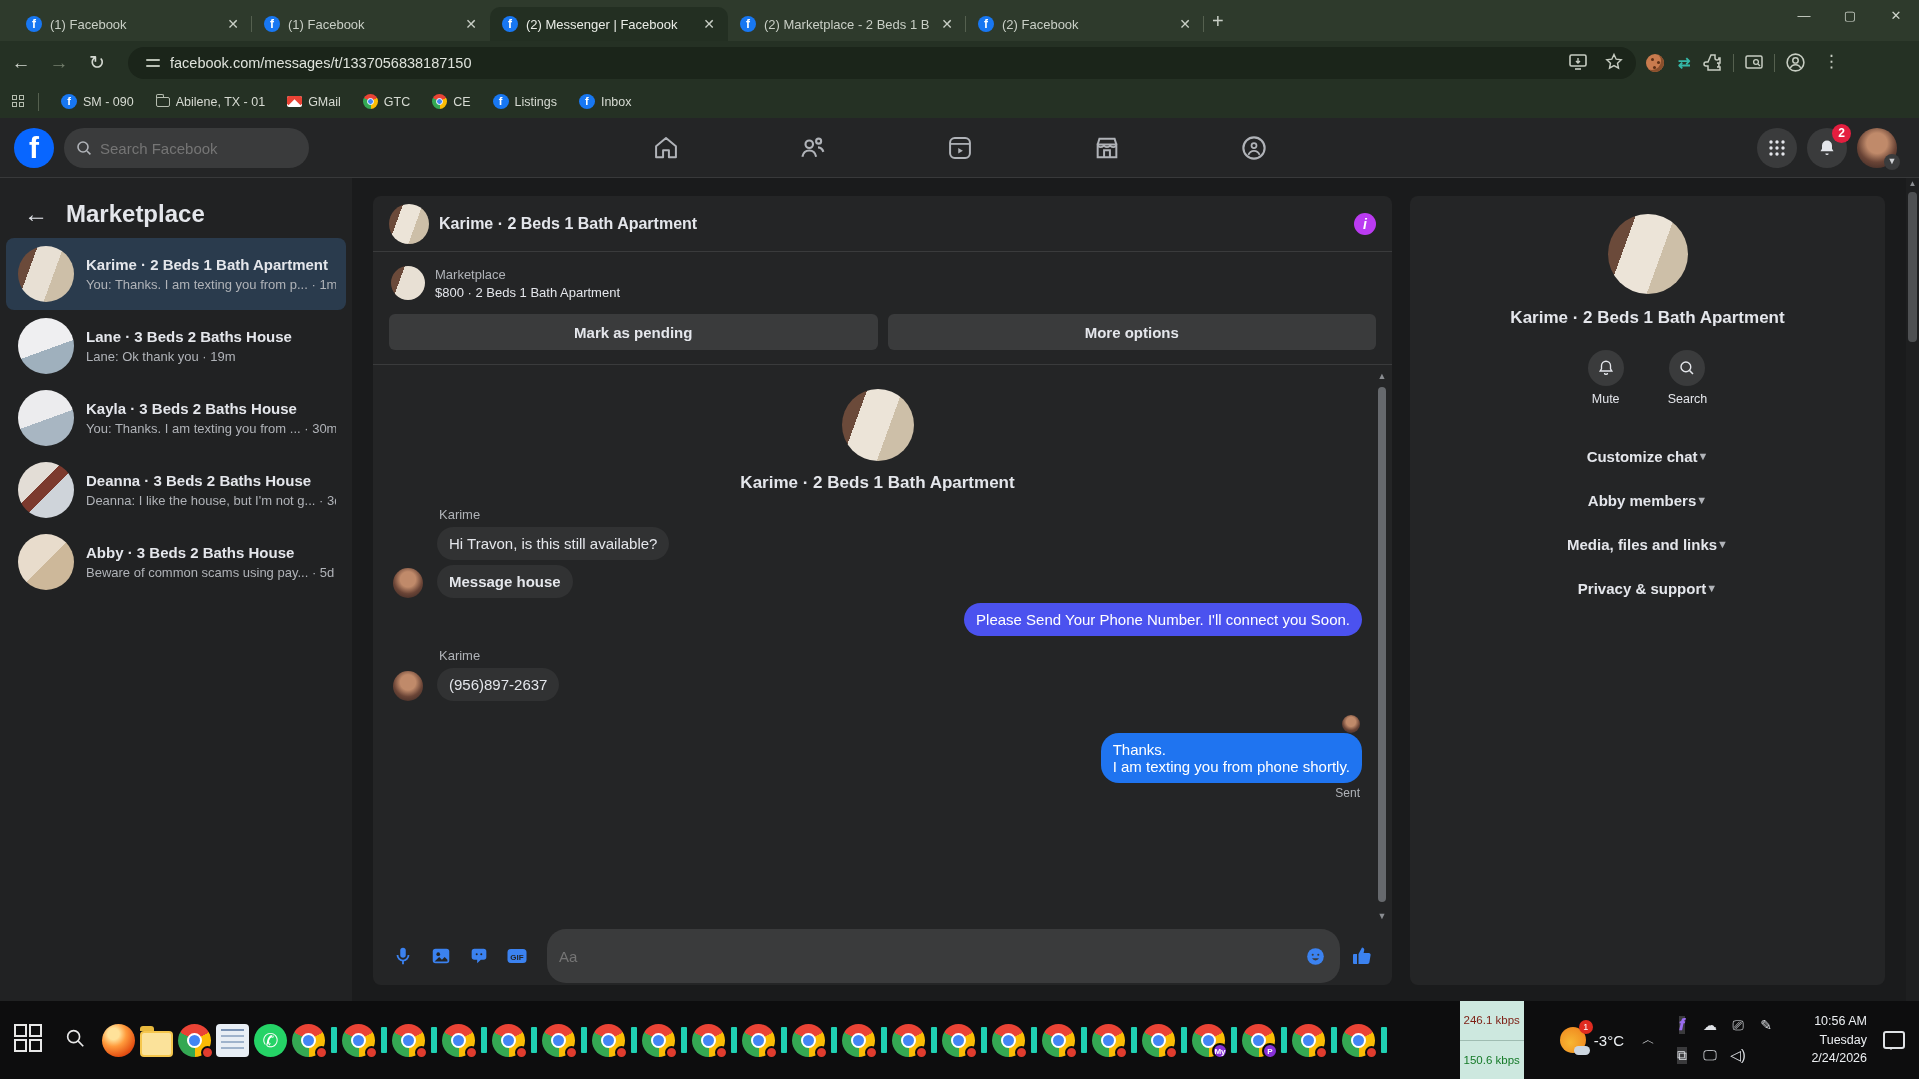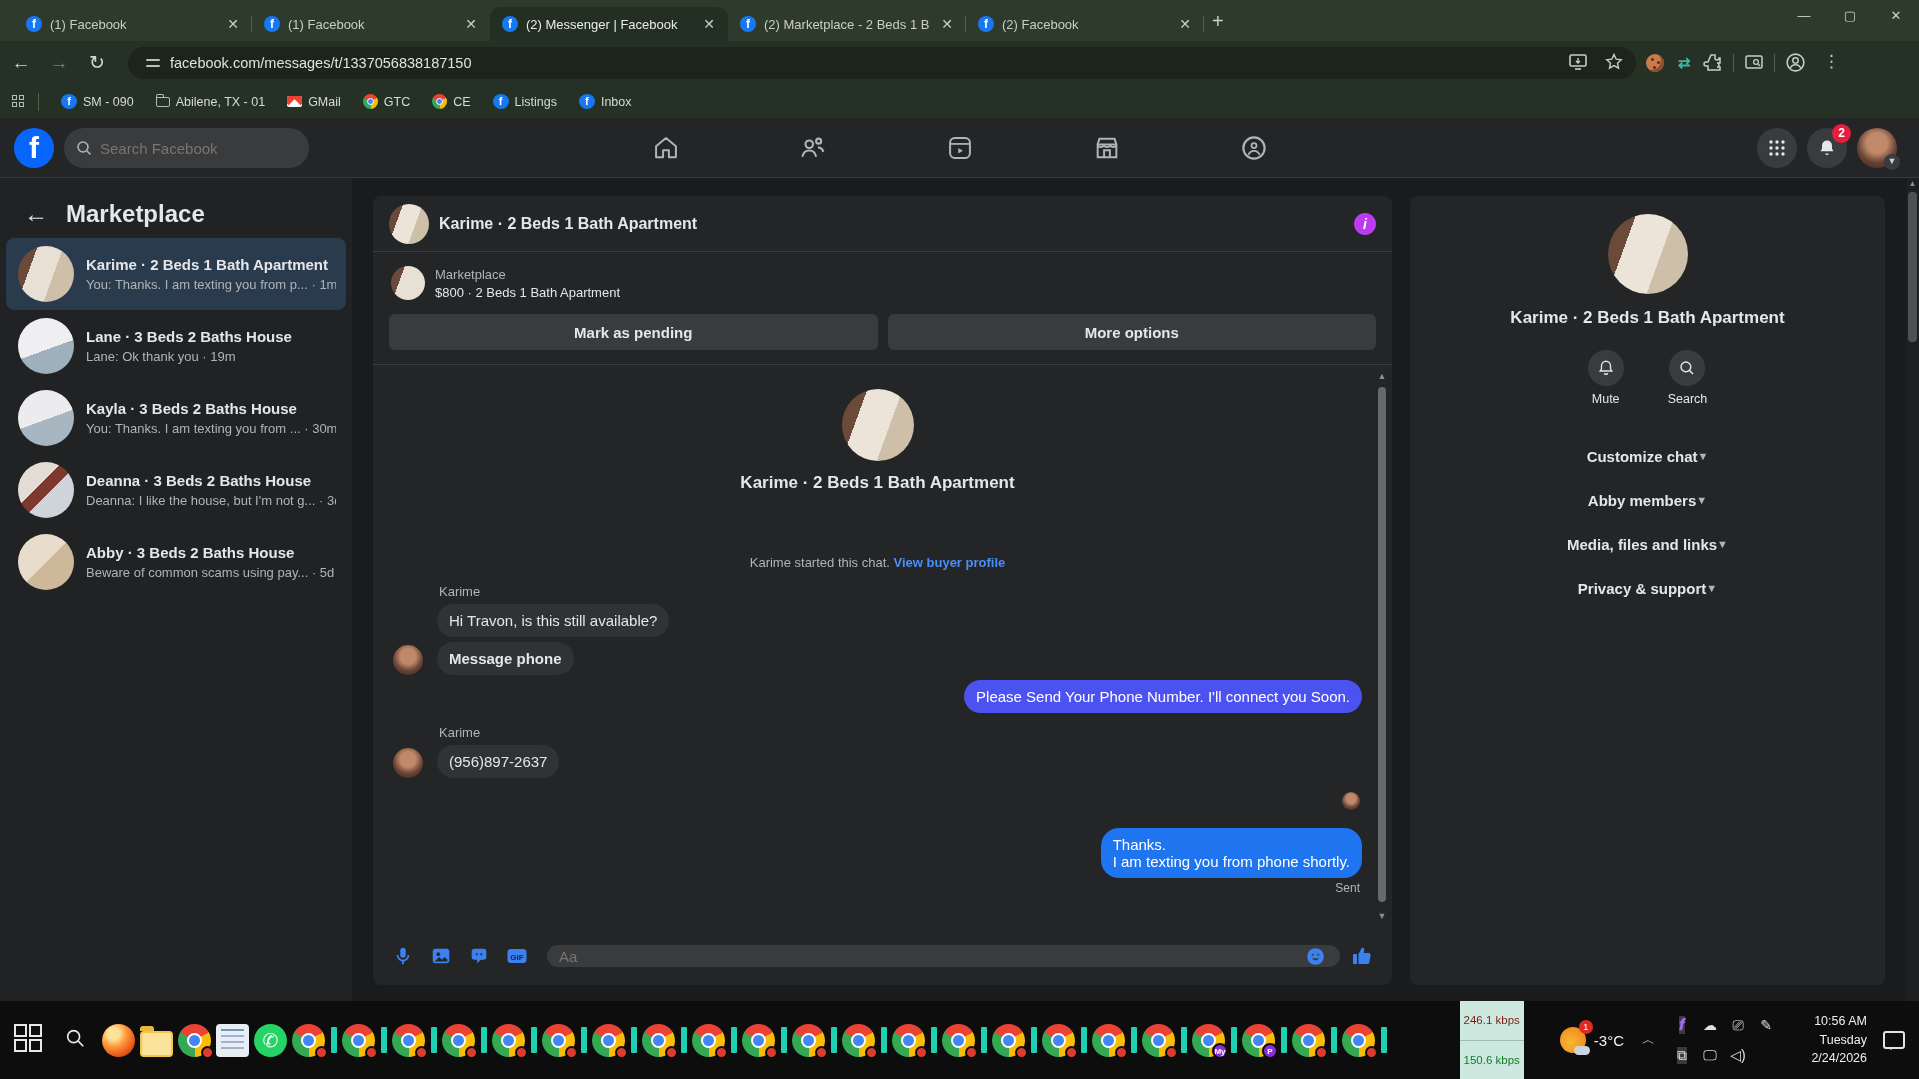--- a/index.html
+++ b/index.html
@@ -132,21 +132,21 @@
   .bubble.in.bold { font-weight:bold; }
   .bubble.out { color:#fff; }
   .bubble.indigo { background:#4b52ef; }
   .bubble.blue { background:#1f74f0; }
   .seen-row { display:flex; justify-content:flex-end; margin-top:14px; padding-right:2px; }
   .seen-av { width:18px; height:18px; border-radius:50%;
       background:radial-gradient(circle at 50% 38%, #c08a6a 0 32%, #6a4436 60%, #2e2220 100%); }
   .status-row { text-align:right; color:#b0b3b8; font-size:12px; margin-top:3px; padding-right:2px; }
   #composer { height:58px; display:flex; align-items:center; padding:0 14px; gap:6px; }
   .comp-ic { width:32px; height:32px; display:flex; align-items:center; justify-content:center; color:#3b82f0; }
-  #comp-input { flex:1; height:22px; background:#3a3b3c; border-radius:19px; display:flex; align-items:center; padding:0 12px; margin-left:8px; }
+  #comp-input { flex:1; height:54px; background:#3a3b3c; border-radius:19px; display:flex; align-items:center; padding:0 12px; margin-left:8px; }
   #comp-input input { flex:1; background:transparent; border:none; outline:none; color:#b0b3b8; font-size:15px;
       font-family:"Liberation Sans", sans-serif; }
 
   #details-panel { position:absolute; left:1410px; top:18px; width:475px; height:789px; background:#242526;
                    border-radius:8px; padding-top:18px; }
   #dp-av { width:80px; height:80px; border-radius:50%; margin:0 auto;
       background:linear-gradient(110deg,#6b4a3a 0 26%, #ece4d8 26% 62%, #cdbfa8 62%); }
   #dp-title { text-align:center; color:#e4e6eb; font-size:17px; font-weight:bold; margin-top:14px; }
   #dp-actions { display:flex; justify-content:center; gap:44px; margin-top:22px; }
   .dp-action { text-align:center; color:#e4e6eb; }
@@ -474,50 +474,47 @@
         </div>
       </div>
       <div id="chat-btnrow">
         <button class="chat-btn">Mark as pending</button>
         <button class="chat-btn">More options</button>
       </div>
       <div id="messages">
         <div id="intro">
           <div id="intro-av"></div>
           <div id="intro-title">Karime · 2 Beds 1 Bath Apartment</div>
-          <div id="intro-note">
-            <span>Karime started this chat. </span><a href="#">View buyer profile</a>
-          </div>
         </div>
         <div id="thread-host">
             <div class="msg-label">Karime</div>
             <div class="msg-row in">
               <div class="av-cell"></div>
               <div class="bubble in">Hi Travon, is this still available?</div>
             </div>
             <div class="msg-row in">
               <div class="av-cell">
                 <div class="msg-person-av"></div>
               </div>
-              <div class="bubble in bold">Message phone</div>
+              <div class="bubble in bold">Message house</div>
             </div>
             <div class="msg-row out">
               <div class="bubble out indigo">Please Send Your Phone Number. I'll connect you Soon.</div>
             </div>
             <div class="msg-label" style="margin-top: 12px;">Karime</div>
             <div class="msg-row in">
               <div class="av-cell">
                 <div class="msg-person-av"></div>
               </div>
               <div class="bubble in">(956)897-2637</div>
             </div>
             <div class="seen-row">
               <div class="seen-av"></div>
             </div>
-            <div class="msg-row out" style="margin-top: 18px;">
+            <div class="msg-row out" style="margin-top: 0;">
               <div class="bubble out blue">Thanks.
 I am texting you from phone shortly.</div>
             </div>
             <div class="status-row">Sent</div>
           </div>
         <div id="chat-scroll">
           <div class="arr">▲</div>
           <div id="chat-thumb"></div>
           <div class="arr" id="chat-arr-dn">▼</div>
         </div>

